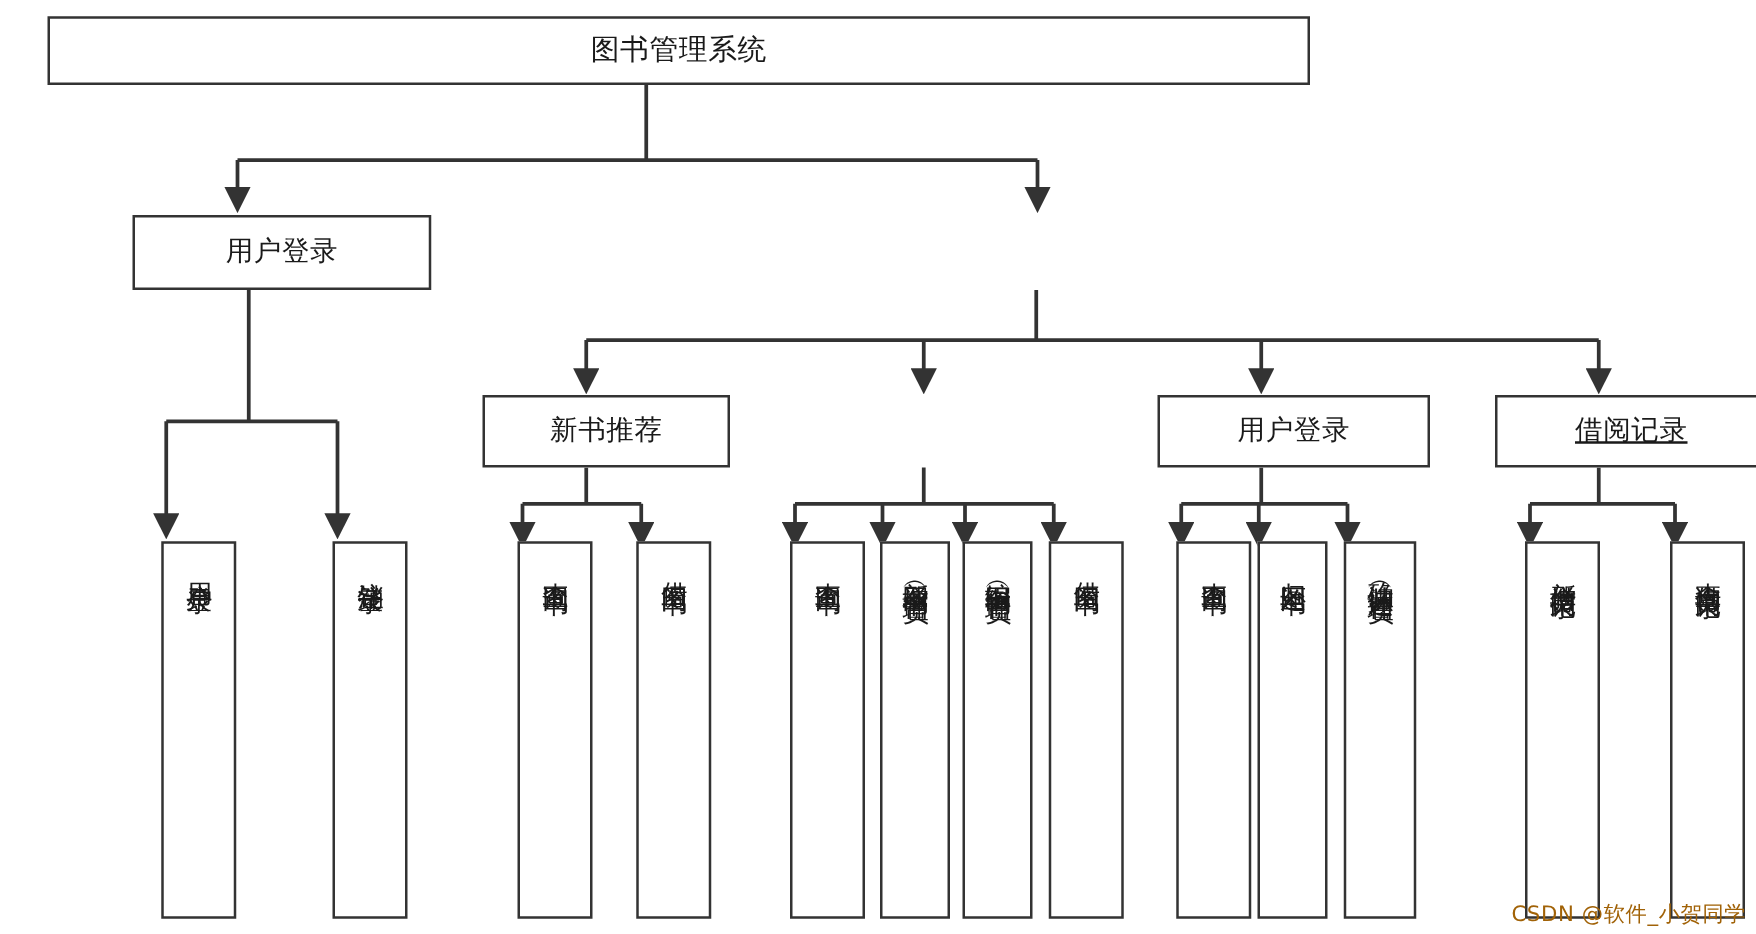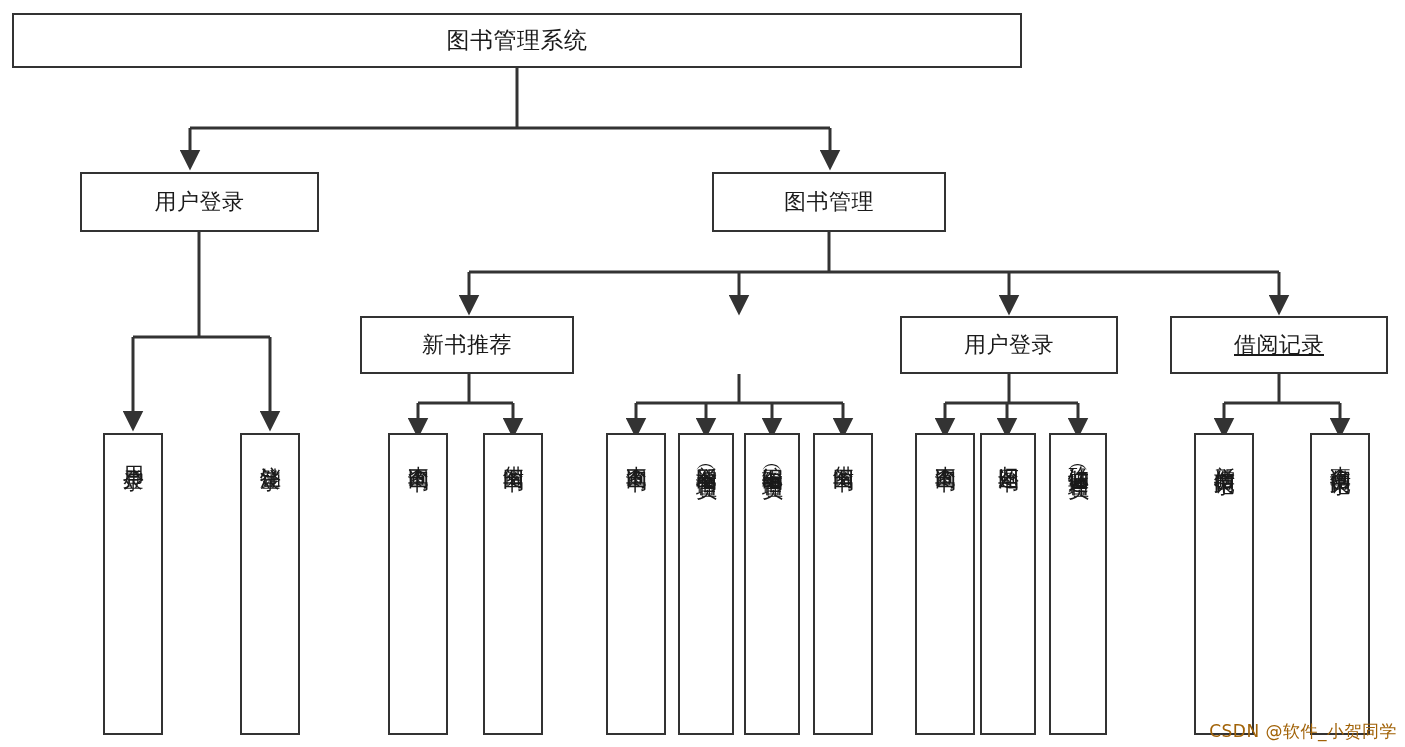--- a/index.html
+++ b/index.html
@@ -28,20 +28,21 @@
   }
   .node {
     position: absolute;
     box-sizing: border-box;
     background: #ffffff;
     border: 2.5px solid #333333;
     display: flex;
     align-items: center;
     justify-content: center;
     color: #1a1a1a;
+    margin-left: 26px;
   }
   .node .lbl {
     display: block;
     text-align: center;
     line-height: 1.15;
     letter-spacing: 0.5px;
   }
   
   .node.horiz .lbl {
     font-size: 22px;
@@ -130,25 +131,22 @@
   </svg>
 
   <div class="node horiz root" style="left:12px; top:13px; width:1010px; height:55px;">
     <span class="lbl">图书管理系统</span>
   </div>
 
   <div class="node horiz" style="left:80px; top:172px; width:239px; height:60px;">
     <span class="lbl">用户登录</span>
   </div>
 
-  <div class="node horiz" style="left:712px; top:172px; width:234px; height:60px;">
-    <span class="lbl">图书管理</span>
-  </div>
-
-  <div class="node horiz" style="left:360px; top:316px; width:214px; height:58px;">
+
+  <div class="node horiz" style="left:360px; top:316px; width:198px; height:58px;">
     <span class="lbl">新书推荐</span>
   </div>
 
 
   <div class="node horiz" style="left:900px; top:316px; width:218px; height:58px;">
     <span class="lbl">用户登录</span>
   </div>
 
   <div class="node horiz" style="left:1170px; top:316px; width:218px; height:58px;text-decoration:underline;">
     <span class="lbl">借阅记录</span>

